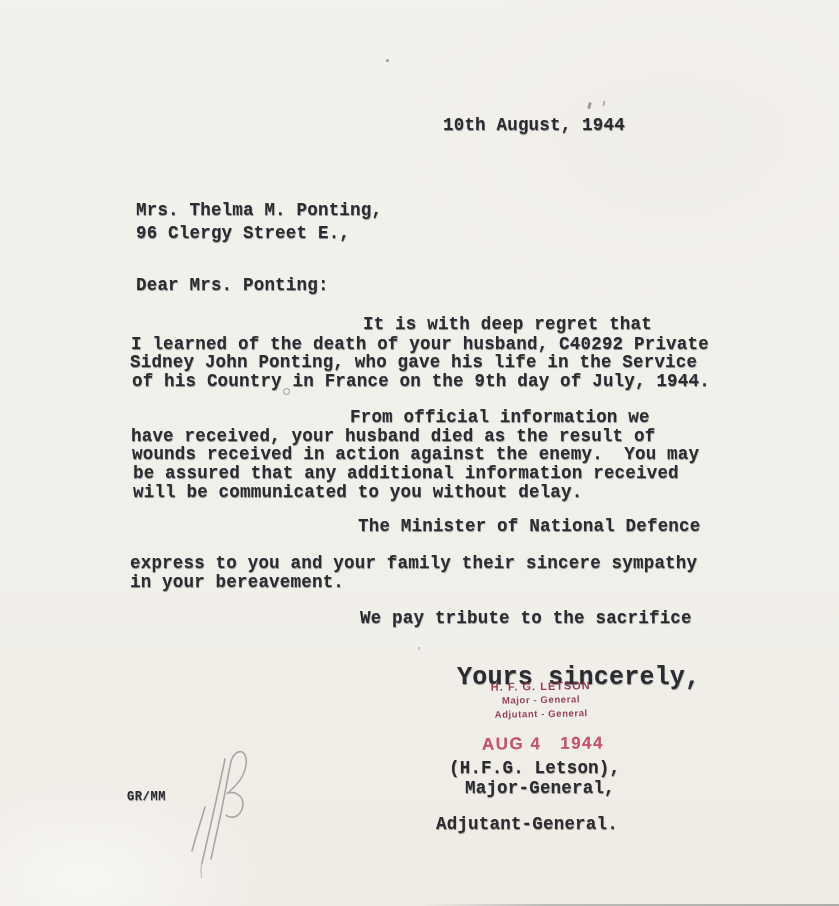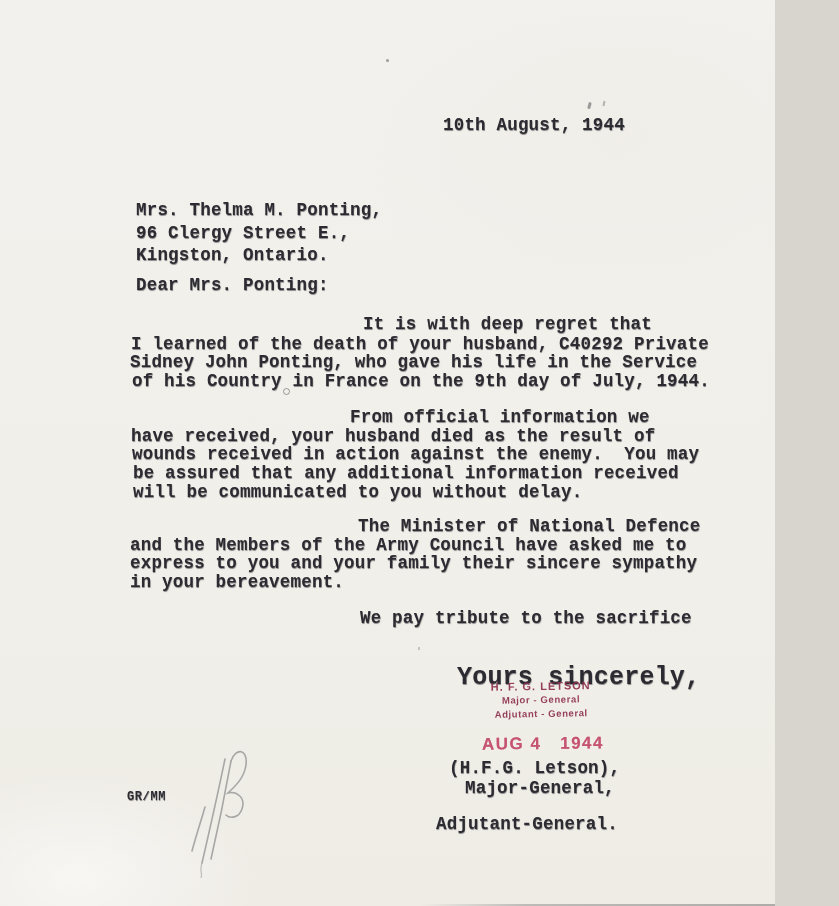--- a/index.html
+++ b/index.html
@@ -1,19 +1,19 @@
 <!DOCTYPE html>
 <html style="--paper: #f1efea; --typewriter-ink: #2c2b31; --signature-stamp-ink: #8e3150; --date-stamp-ink: #c14465; --pencil: #9b9b9b;"><head>
 <meta charset="utf-8">
 <style>
   html, body { margin: 0; padding: 0; background: #d8d5cf; }
 
   .page {
     position: relative;
-    width: 775px;
+    width: 839px;
     height: 906px;
     overflow: hidden;
     background:
       radial-gradient(ellipse 260px 150px at 10% 97%, rgba(255,255,255,0.55), rgba(255,255,255,0) 70%),
       radial-gradient(ellipse 420px 260px at 80% 15%, rgba(236,233,226,0.35), rgba(236,233,226,0) 65%),
       linear-gradient(180deg, #f3f1ed 0%, #f1efe9 65%, #efece6 100%);
     font-family: "Liberation Mono", "DejaVu Sans Mono", monospace;
   }
 
   
@@ -79,37 +79,35 @@
 </style>
 </head>
 <body>
 
 <div class="page">
 
   <div class="tline" style="left:443px; top:116px;">10th August, 1944</div>
 
   <div class="tline" style="left:136px; top:201px;">Mrs. Thelma M. Ponting,</div>
   <div class="tline" style="left:136px; top:224px;">96 Clergy Street E.,</div>
-  <div class="tline" style="left:136px; top:246px;">Kingston, Ontario.</div>
 
   <div class="tline" style="left:136px; top:276px;">Dear Mrs. Ponting:</div>
 
   <div class="tline" style="left:363px; top:315px;">It is with deep regret that</div>
   <div class="tline" style="left:131px; top:335px;">I learned of the death of your husband, C40292 Private</div>
   <div class="tline" style="left:130px; top:353px;">Sidney John Ponting, who gave his life in the Service</div>
   <div class="tline" style="left:132px; top:372px;">of his Country in France on the 9th day of July, 1944.</div>
 
   <div class="tline" style="left:350px; top:408px;">From official information we</div>
   <div class="tline" style="left:131px; top:427px;">have received, your husband died as the result of</div>
   <div class="tline" style="left:132px; top:445px;">wounds received in action against the enemy.  You may</div>
   <div class="tline" style="left:133px; top:464px;">be assured that any additional information received</div>
   <div class="tline" style="left:133px; top:483px;">will be communicated to you without delay.</div>
 
   <div class="tline" style="left:358px; top:517px;">The Minister of National Defence</div>
-  <div class="tline" style="left:130px; top:536px;">and the Members of the Army Council have asked me to</div>
   <div class="tline" style="left:130px; top:554px;">express to you and your family their sincere sympathy</div>
   <div class="tline" style="left:130px; top:573px;">in your bereavement.</div>
 
   <div class="tline" style="left:360px; top:609px;">We pay tribute to the sacrifice</div>
 
   <div class="tline valediction" style="left:457px; top:664px;">Yours sincerely,</div>
 
   <div class="sig-stamp">
     <div class="stamp-name">H. F. G. LETSON</div>
     <div class="stamp-rank">Major - General</div>

